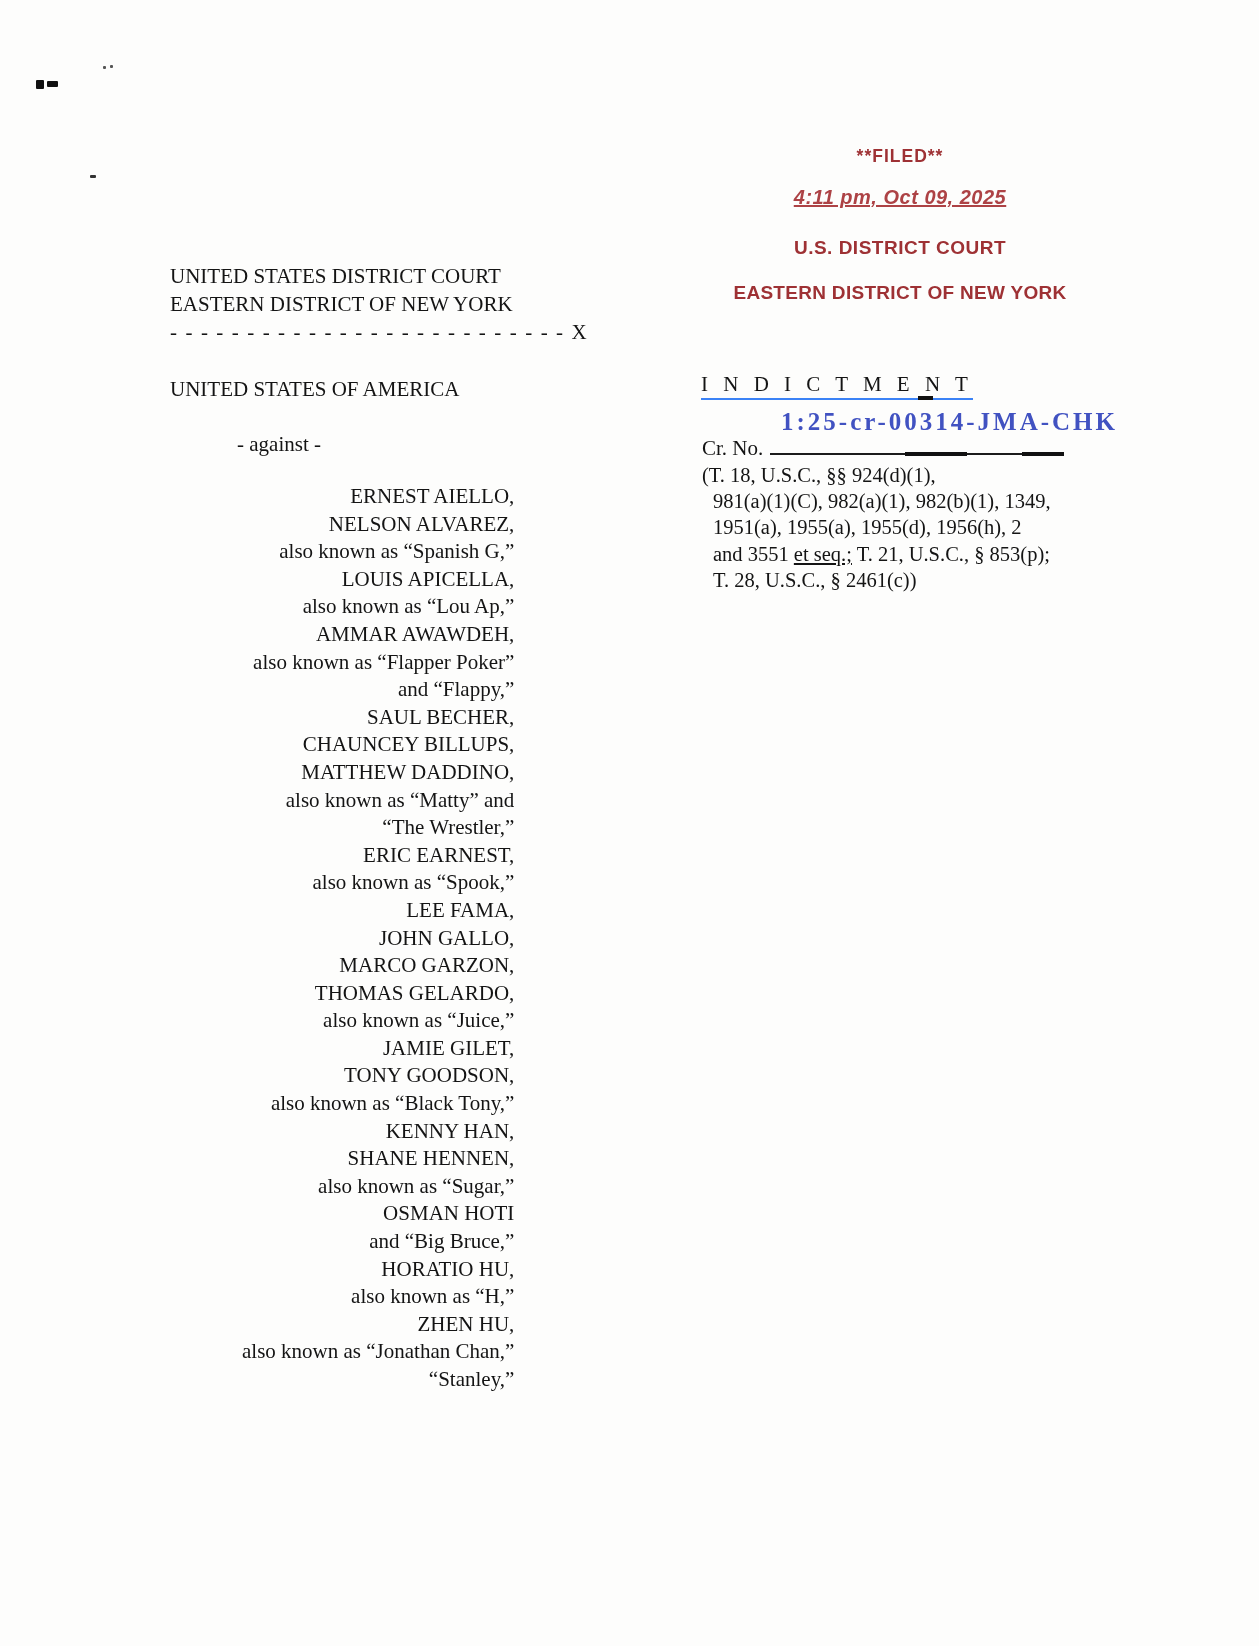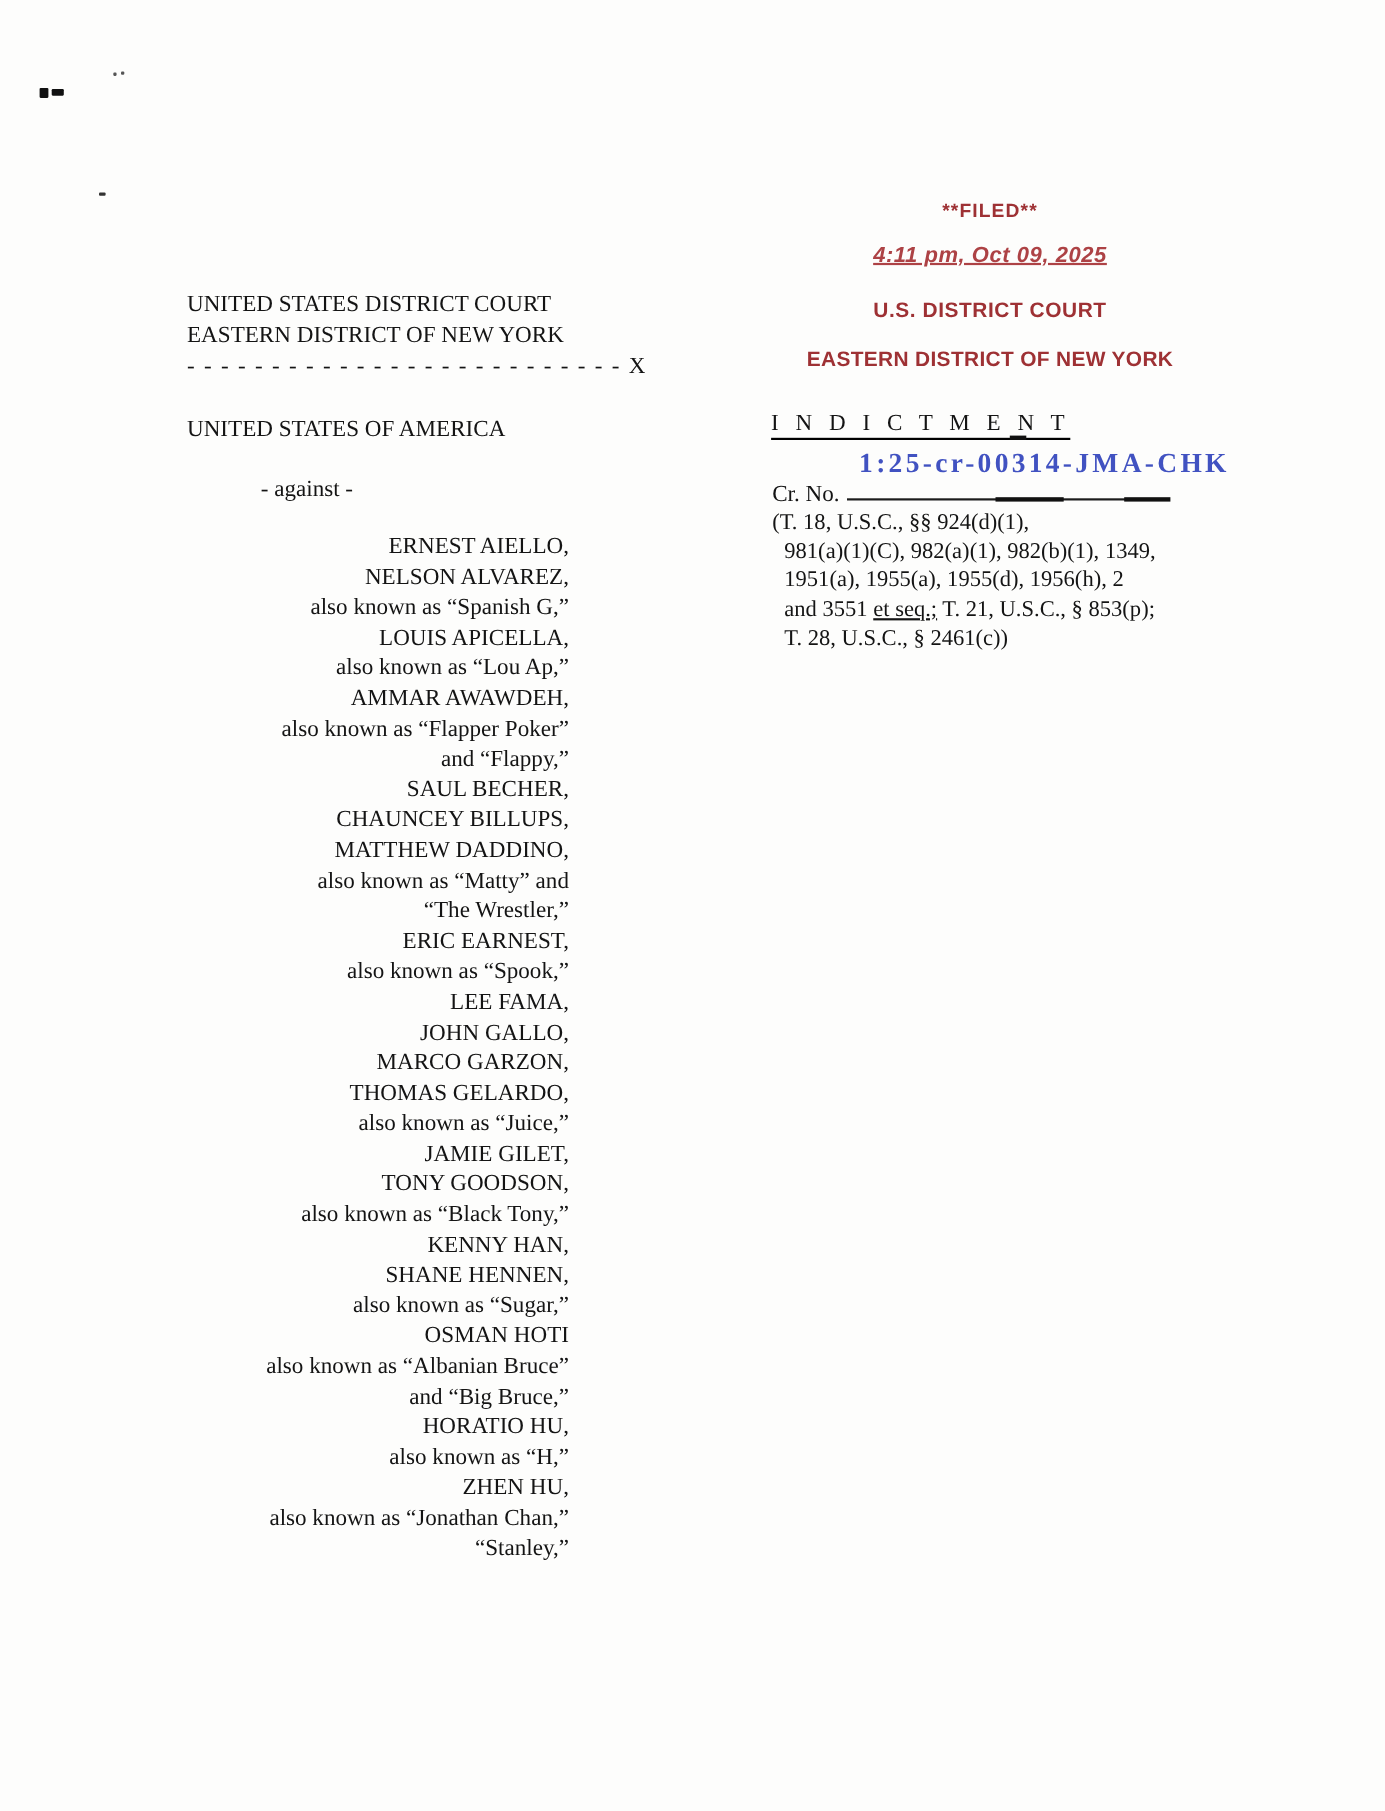--- a/index.html
+++ b/index.html
@@ -16,38 +16,38 @@
   .t21 { font-size:21px; line-height:28px; }
   .nowrap { white-space:nowrap; }
 
   
   .defendants { font-size:21px; line-height:27.6px; }
   .def-line { white-space:nowrap;text-align:right; }
   .def-line.indent { padding-left:72px; }
   .separator { font-size:21px; word-spacing:2.2px; letter-spacing:0.5px; white-space:nowrap; }
 
   
-  .stamp-box { left:710px; top:142px; width:380px; height:175px;margin-top:35px; }
+  .stamp-box { left:710px; top:142px; width:380px; height:175px; }
   .stamp-line {
     position:absolute; left:0; width:100%;
     text-align:center;
     font-family:"Liberation Sans", sans-serif;
     font-weight:bold;
     white-space:nowrap;
   }
   .stamp-filed    { top:4px;  font-size:17.5px; letter-spacing:1px; }
   .stamp-datetime { top:44px; font-size:20px; font-style:italic; letter-spacing:0.5px; }
   .stamp-court    { top:95px; font-size:19px; letter-spacing:0.5px; }
   .stamp-district { top:140px; font-size:19px; letter-spacing:0.3px; }
 
   
   .indict-title {
     left:701px; top:372px;
     font-size:21px; letter-spacing:5px;
-    border-bottom:2px solid #000000;
+    border-bottom:2px solid #3b82f6;
     padding-bottom:1px;
     white-space:nowrap;
   }
   .indict-title-mark { left:918px; top:396px; width:15px; height:4px; background:#111; }
   .case-stamp {
     left:781px; top:408px;
     font-size:25px; font-weight:bold; letter-spacing:3px;
     white-space:nowrap;
   }
   .cr-line { left:702px; top:434px; font-size:21px; white-space:nowrap; }
@@ -114,21 +114,20 @@
       <div class="def-line">MARCO GARZON,</div>
       <div class="def-line">THOMAS GELARDO,</div>
       <div class="def-line indent">also known as “Juice,”</div>
       <div class="def-line">JAMIE GILET,</div>
       <div class="def-line">TONY GOODSON,</div>
       <div class="def-line indent">also known as “Black Tony,”</div>
       <div class="def-line">KENNY HAN,</div>
       <div class="def-line">SHANE HENNEN,</div>
       <div class="def-line indent">also known as “Sugar,”</div>
       <div class="def-line">OSMAN HOTI</div>
-      <div class="def-line indent">also known as “Albanian Bruce”</div>
       <div class="def-line indent">and “Big Bruce,”</div>
       <div class="def-line">HORATIO HU,</div>
       <div class="def-line indent">also known as “H,”</div>
       <div class="def-line">ZHEN HU,</div>
       <div class="def-line indent">also known as “Jonathan Chan,”</div>
       <div class="def-line indent">“Stanley,”</div>
     </div>
 
   <div class="abs stamp-box">
     <div class="stamp-line stamp-filed" style="color: rgb(158, 49, 52);">**FILED**</div>

